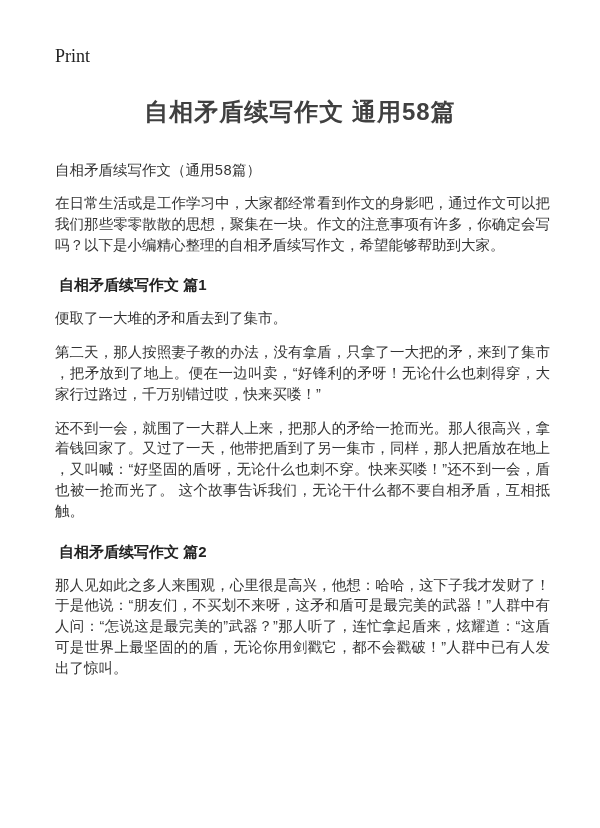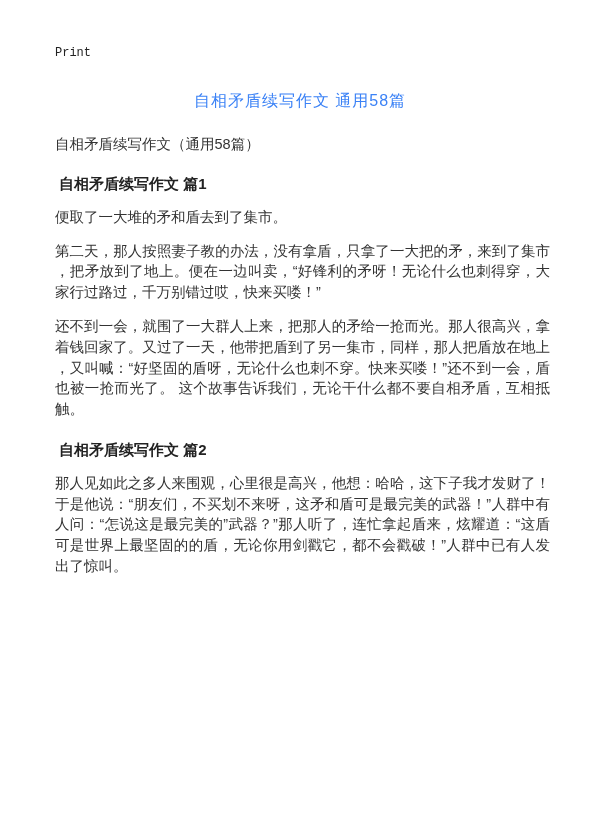--- a/index.html
+++ b/index.html
@@ -12,40 +12,41 @@
     background: #ffffff;
     font-family: "Liberation Sans", sans-serif;
     color: #333333;
     overflow: hidden;
     box-sizing: border-box;
   }
   .print-link {
     position: absolute;
     top: 46px;
     left: 55px;
-    font-family: Liberation Mono, monospace;
-    font-size: 12px;
+    font-family: Liberation Serif, serif;
+    font-size: 18px;
     color: #222222;
     cursor: pointer;
   }
   .doc-title {
     padding-top: 80px;
     text-align: center;
-    font-size: 16px;
-    font-weight: normal;
-    color: #3b82f6;
+    font-size: 24px;
+    font-weight: bold;
+    color: #404040;
     letter-spacing: 1px;
   }
   .content {
     padding: 0 50px 0 55px;
   }
   .subtitle {
-    margin-top: 23px;
+    margin-top: 33px;
     font-size: 14.5px;
     color: #333333;
+    font-family: Liberation Mono, monospace;
   }
   .content p.para {
     font-size: 14.5px;
     line-height: 20.8px;
     text-align: justify;
     line-break: anywhere;
     margin: 13px 0 0 0;
     color: #333333;
   }
   .content h3.section-heading {
@@ -61,20 +62,21 @@
 <div class="page">
 
   <span class="print-link">Print</span>
 
   <h1 class="doc-title">自相矛盾续写作文 通用58篇</h1>
 
   <div class="content">
 
     <div class="subtitle">自相矛盾续写作文（通用58篇）</div>
 
+    <p class="para">在日常生活或是工作学习中，大家都经常看到作文的身影吧，通过作文可以把我们那些零零散散的思想，聚集在一块。作文的注意事项有许多，你确定会写吗？以下是小编精心整理的自相矛盾续写作文，希望能够帮助到大家。</p>
 
     <h3 class="section-heading">自相矛盾续写作文 篇1</h3>
 
     <p class="para">便取了一大堆的矛和盾去到了集市。</p>
 
 
     <p class="para">第二天，那人按照妻子教的办法，没有拿盾，只拿了一大把的矛，来到了集市，把矛放到了地上。便在一边叫卖，“好锋利的矛呀！无论什么也刺得穿，大家行过路过，千万别错过哎，快来买喽！”</p>
 
     <p class="para">还不到一会，就围了一大群人上来，把那人的矛给一抢而光。那人很高兴，拿着钱回家了。又过了一天，他带把盾到了另一集市，同样，那人把盾放在地上，又叫喊：“好坚固的盾呀，无论什么也刺不穿。快来买喽！”还不到一会，盾也被一抢而光了。 这个故事告诉我们，无论干什么都不要自相矛盾，互相抵触。</p>
 

